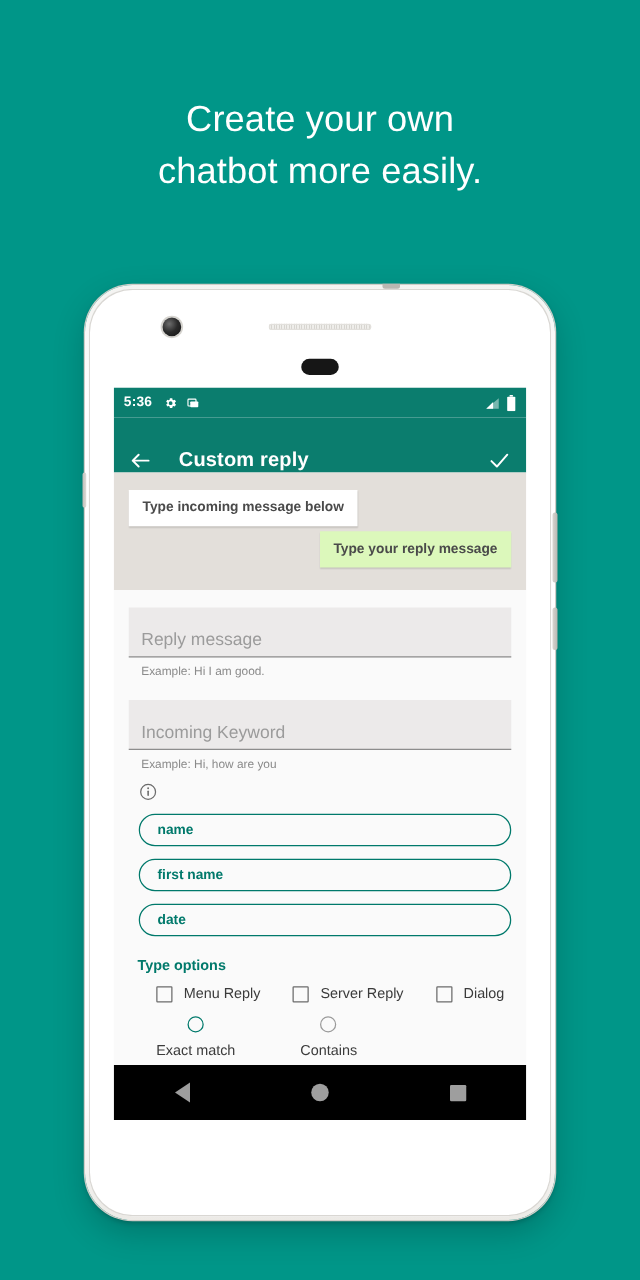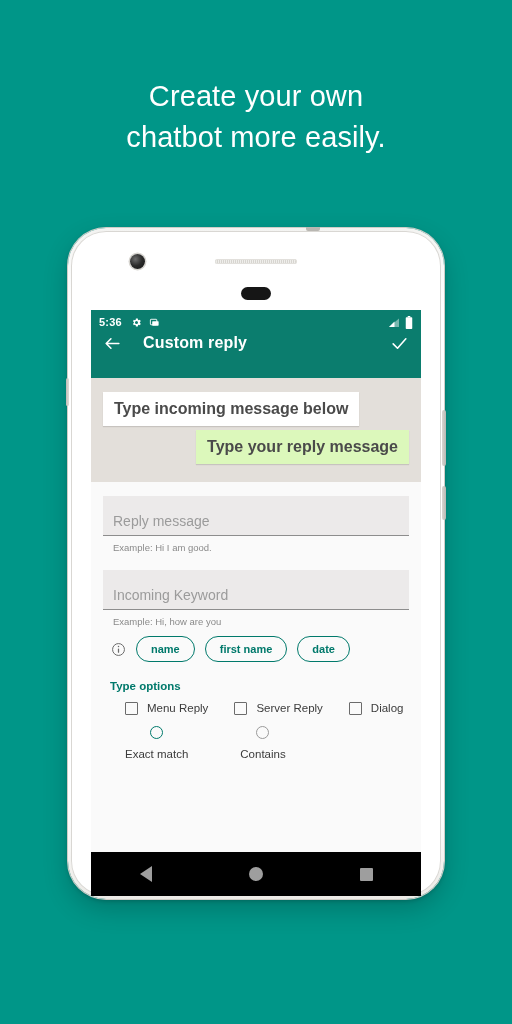--- a/index.html
+++ b/index.html
@@ -36,21 +36,21 @@
     letter-spacing: 0.1px;
     white-space: pre-line;
   }
 
   
   .device {
     position: absolute;
     left: 68px;
     top: 228px;
     width: 376px;
-    height: 671px;
+    height: 748px;
   }
 
   .device-frame {
     position: absolute;
     inset: 0;
     border-radius: 38px;
     background: linear-gradient(180deg,#f3f3f1 0%, #ffffff 12%, #ffffff 86%, #eceae6 100%);
     box-shadow:
       0 0 0 1px #cfcdc8,
       0 2px 4px rgba(0,0,0,0.18),
@@ -163,42 +163,42 @@
     display: flex;
     align-items: flex-end;
     gap: 5px;
   }
 
   
   .app-bar {
     height: 44px;
     background: #0b7d6e;
     display: flex;
-    align-items: flex-start;
+    align-items: flex-end;
     padding: 0 12px;
     color: #ffffff;
   }
   .app-bar-title {
     font-size: 16px;
     font-weight: 700;
     margin-left: 21px;
     letter-spacing: 0.15px;
   }
   .app-bar-spacer { flex: 1; }
 
   
   .chat-preview {
     background: #e3dfda;
     padding: 14px 12px 18px 12px;
     min-height: 82px;
     box-sizing: border-box;
   }
   .bubble {
     display: inline-block;
-    font-size: 16px;
+    font-size: 11px;
     font-weight: 700;
     color: #4a4a4a;
     padding: 9px 11px;
     line-height: 1;
     box-shadow: 0 1px 1px rgba(0,0,0,0.12);
   }
   .bubble-in {
     background: #ffffff;
   }
   .row-out {
@@ -237,25 +237,25 @@
   .section-title {
     font-size: 11.5px;
     font-weight: 700;
     color: #00796b;
     margin: 18px 0 0 7px;
   }
 
   
   .tags-row {
     display: flex;
-    align-items: center;
     margin-top: 9px;
     padding-left: 8px;
     gap: 10px;
     white-space: nowrap;
+    flex-direction: column;
   }
   .chip {
     border: 1.4px solid #00796b;
     border-radius: 15px;
     color: #00796b;
     font-size: 11px;
     font-weight: 700;
     padding: 6px 14px;
     background: transparent;
     flex: 0 0 auto;

